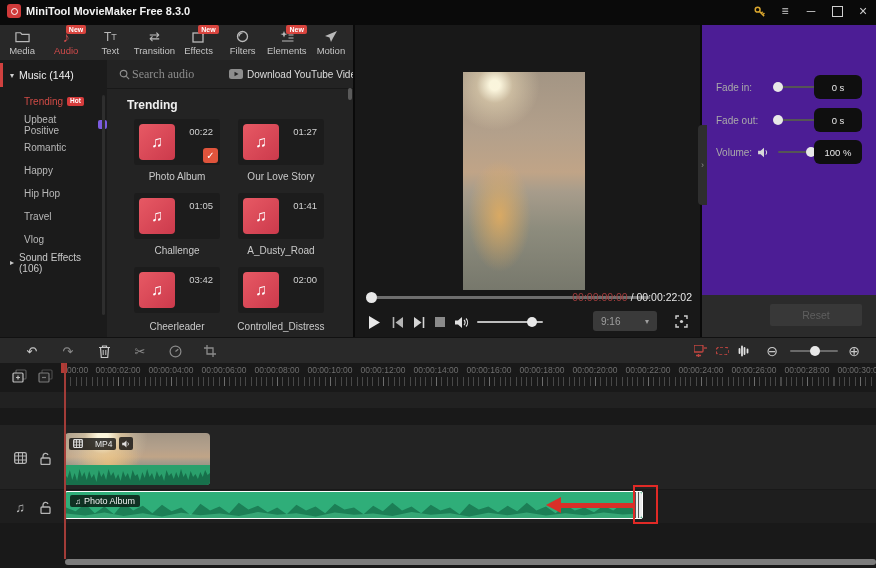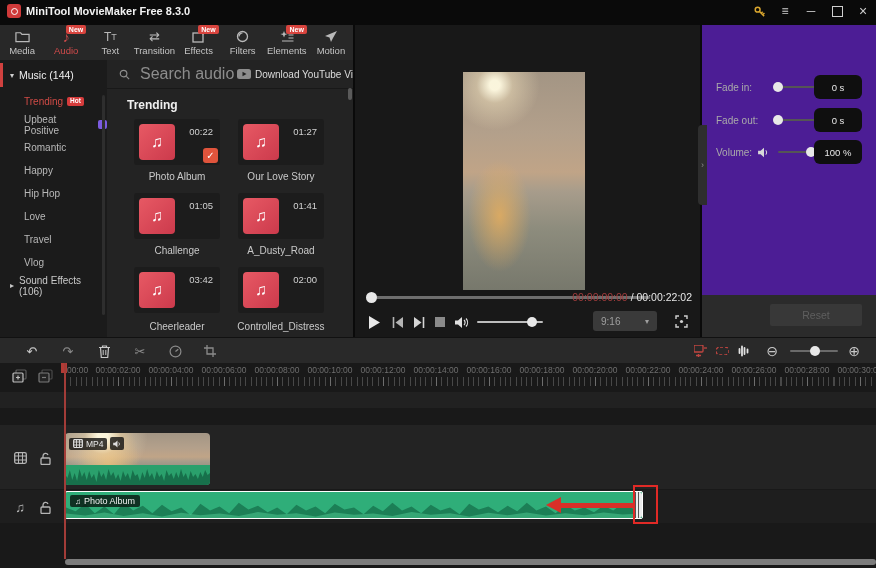--- a/index.html
+++ b/index.html
@@ -21,21 +21,21 @@
   
   .sidebar{position:absolute;left:0;top:60px;width:107px;height:277px;background:#1b1b1b;overflow:hidden;}
   .sb-header{position:relative;height:30px;display:flex;align-items:center;font-size:10.5px;color:#efefef;padding-left:10px;}
   .sb-header:before{content:"";position:absolute;left:0;top:3px;bottom:3px;width:3px;background:#d0413f;}
   .sb-item{height:23px;display:flex;align-items:center;padding-left:24px;font-size:10px;color:#b9b9b9;}
   .hot-badge{background:#d63c3c;color:#fff;font-size:6.5px;font-weight:bold;border-radius:2px;padding:1px 3px;margin-left:4px;line-height:1;}
   .purple-badge{width:9px;height:9px;border-radius:2px;background:#7b5be0;margin-left:4px;}
   
   .library{position:absolute;left:107px;top:60px;width:246px;height:277px;background:#232323;overflow:hidden;}
   .lib-head{height:28px;display:flex;align-items:center;border-bottom:1px solid #181818;padding:0 8px 0 12px;}
-  .lib-search{background:transparent;border:0;outline:none;color:#bbb;font-size:16px;width:95px;margin-left:8px;}
+  .lib-search{background:transparent;border:0;outline:none;color:#bbb;font-size:12px;width:95px;margin-left:0;font-family:Liberation Serif, serif;}
   .lib-search::placeholder{color:#8d8d8d;}
   .dl-label{font-size:10px;color:#dcdcdc;margin-left:4px;white-space:nowrap;}
   .sec-title{font-size:12px;font-weight:bold;color:#f0f0f0;position:absolute;left:20px;top:38px;}
   .card{position:absolute;width:86px;height:46px;background:#1c1c1c;border-radius:3px;}
   .card .thumb{position:absolute;left:5px;top:5px;width:36px;height:36px;border-radius:4px;background:linear-gradient(135deg,#e75964,#cc3a4c);display:flex;align-items:center;justify-content:center;color:#fff;font-size:16px;}
   .card .dur{position:absolute;right:7px;top:7px;font-size:9.5px;color:#d2d2d2;}
   .card .check{position:absolute;right:2px;bottom:2px;width:15px;height:15px;border-radius:3px;background:#e0543c;color:#fff;font-size:10px;display:flex;align-items:center;justify-content:center;}
   .card-label{position:absolute;width:100px;text-align:center;font-size:10px;color:#c9c9c9;white-space:nowrap;overflow:hidden;text-overflow:ellipsis;}
   
   .player{position:absolute;left:355px;top:25px;width:345px;height:312px;background:#181818;}
@@ -161,23 +161,20 @@
       <span class="purple-badge"></span>
     </div>
     <div class="sb-item">
         <span>Romantic</span>
       </div>
     <div class="sb-item">
         <span>Happy</span>
       </div>
     <div class="sb-item">
         <span>Hip Hop</span>
-      </div>
-    <div class="sb-item">
-        <span>Love</span>
       </div>
     <div class="sb-item">
         <span>Travel</span>
       </div>
     <div class="sb-item">
         <span>Vlog</span>
       </div>
     <div class="sb-item" style="padding-left:10px;color:#c9c9c9;">
       <span style="font-size:8px;margin-right:5px;">▸</span>
       <span>Sound Effects (106)</span>
@@ -459,21 +456,21 @@
         </svg>
     </div>
 
     <div class="abs sunset" style="left:65px;top:70px;width:145px;height:52px;border-radius:4px;overflow:hidden;">
       <div class="abs" style="left:0;right:0;bottom:0;height:20px;background:#2aa06c;">
         <svg class="clip-wave" width="100%" height="20" viewBox="0 0 120 20" preserveAspectRatio="none">
             <path d="M0 20 V9 L2 13 4 5 6 15 8 8 10 16 12 4 14 12 16 7 18 15 20 6 22 13 24 9 26 17 28 5 30 12 32 8 34 15 36 4 38 11 40 7 42 14 44 9 46 16 48 6 50 12 52 8 54 15 56 5 58 11 60 9 62 16 64 7 66 13 68 4 70 12 72 8 74 15 76 6 78 12 80 9 82 16 84 5 86 11 88 8 90 14 92 7 94 13 96 4 98 12 100 8 102 15 104 6 106 12 108 9 110 14 112 7 114 12 116 5 118 10 120 8 V20 Z" fill="#17704b"></path>
           </svg>
       </div>
       <div class="abs row" style="left:4px;top:4px;gap:3px;">
-        <div class="row" style="background:rgba(15,15,15,.8);border-radius:2px;padding:1px 4px;gap:3px;">
+        <div class="row" style="background:rgba(15,15,15,.8);border-radius:2px;padding:1px 4px;gap:12px;">
           <svg width="10" height="9" viewBox="0 0 13 12">
               <rect x="0.7" y="0.7" width="11.6" height="10.6" rx="1.5" fill="none" stroke="#ddd" stroke-width="1.6"></rect>
               <path d="M0.7 4h11.6M0.7 8h11.6M4.5 0.7v10.6M8.5 0.7v10.6" stroke="#ddd" stroke-width="1.2"></path>
             </svg>
           <span style="font-size:8.5px;color:#e8e8e8;">MP4</span>
         </div>
         <div style="background:rgba(15,15,15,.8);border-radius:2px;width:14px;height:13px;display:flex;align-items:center;justify-content:center;">
           <svg width="9" height="8" viewBox="0 0 14 13">
               <path d="M0 4.5h3L7 1v11L3 8.5H0z" fill="#ddd"></path>
               <path d="M9 4a3.4 3.4 0 0 1 0 5" stroke="#ddd" stroke-width="1.4" fill="none"></path>

